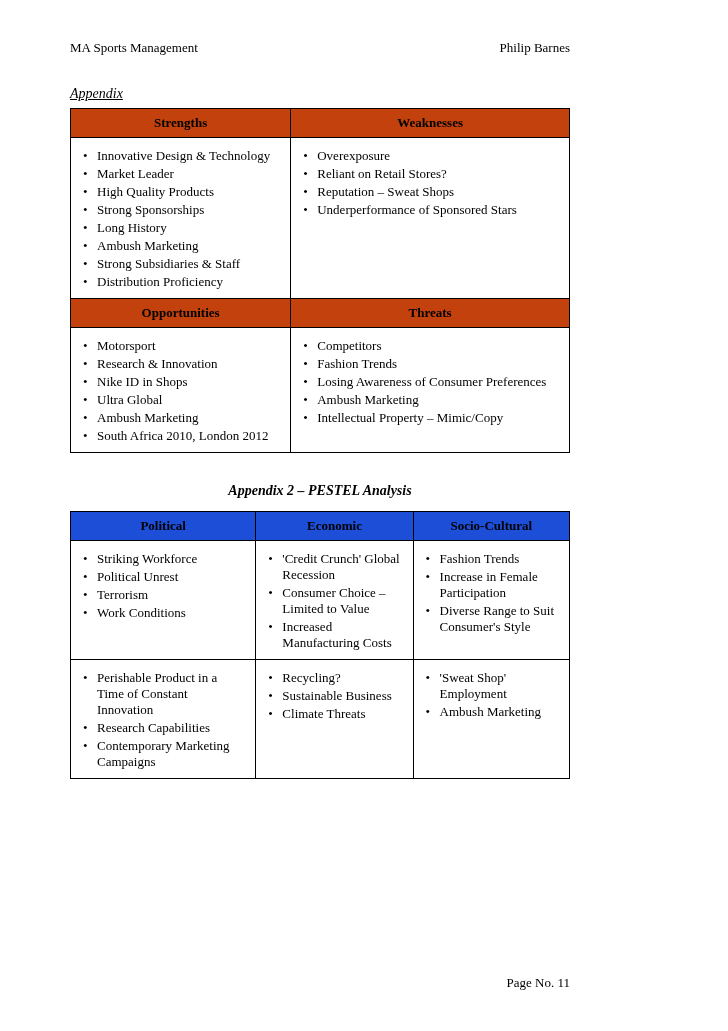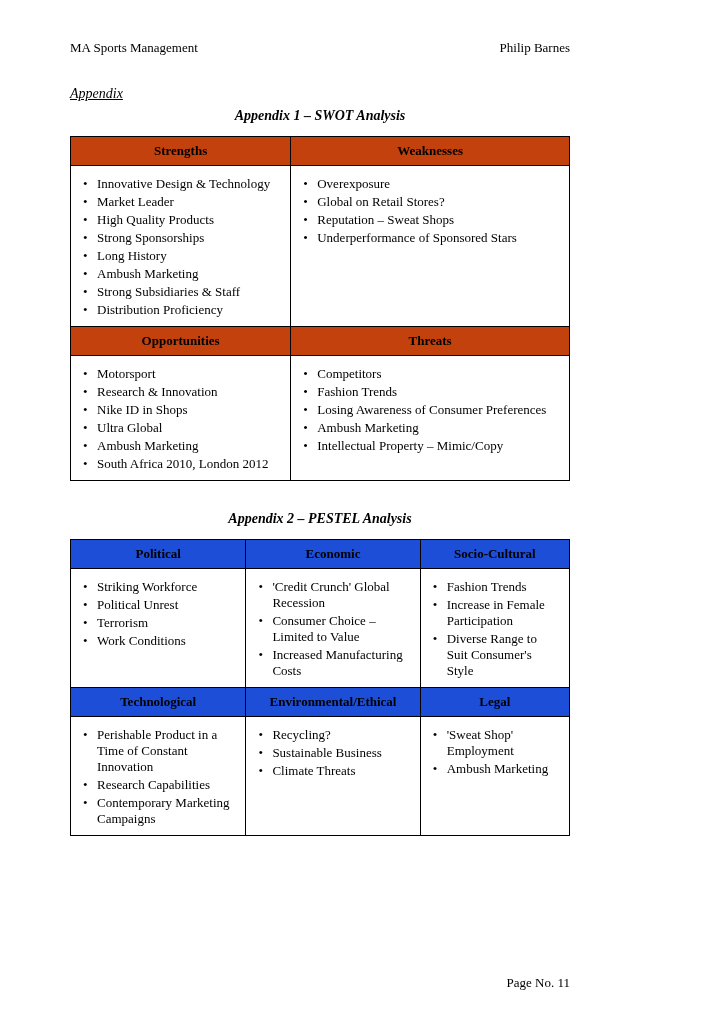--- a/index.html
+++ b/index.html
@@ -123,23 +123,20 @@
 
   <div class="header">
     <span class="header-left">MA Sports Management</span>
     <span class="header-right">Philip Barnes</span>
   </div>
 
   <div class="appendix-title">
     <span>Appendix</span>
   </div>
 
-  <div class="section-title">
-    <span>Appendix 1 – SWOT Analysis</span>
-  </div>
 
   <table class="swot-table">
     <tbody>
         <tr>
       <th>Strengths</th>
       <th>Weaknesses</th>
     </tr>
     <tr>
       <td>
         <div class="cell-content">
@@ -152,21 +149,21 @@
             <li>Ambush Marketing</li>
             <li>Strong Subsidiaries &amp; Staff</li>
             <li>Distribution Proficiency</li>
           </ul>
         </div>
       </td>
       <td>
         <div class="cell-content">
           <ul>
             <li>Overexposure</li>
-            <li>Global on Retail Stores?</li>
+            <li>Reliant on Retail Stores?</li>
             <li>Reputation – Sweat Shops</li>
             <li>Underperformance of Sponsored Stars</li>
           </ul>
         </div>
       </td>
     </tr>
     <tr>
       <th>Opportunities</th>
       <th>Threats</th>
     </tr>
@@ -233,25 +230,20 @@
         <div class="cell-content">
           <ul>
             <li>Fashion Trends</li>
             <li>Increase in Female Participation</li>
             <li>Diverse Range to Suit Consumer's Style</li>
           </ul>
         </div>
       </td>
     </tr>
     <tr>
-      <th>Technological</th>
-      <th>Environmental/Ethical</th>
-      <th>Legal</th>
-    </tr>
-    <tr>
       <td>
         <div class="cell-content">
           <ul>
             <li>Perishable Product in a Time of Constant Innovation</li>
             <li>Research Capabilities</li>
             <li>Contemporary Marketing Campaigns</li>
           </ul>
         </div>
       </td>
       <td>

